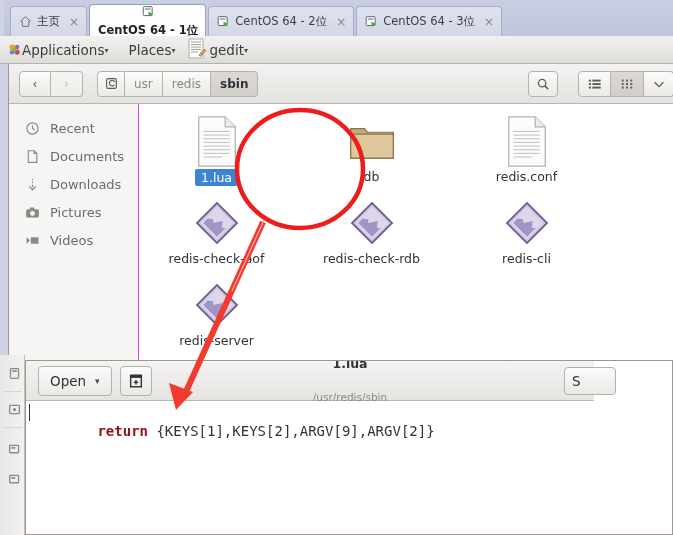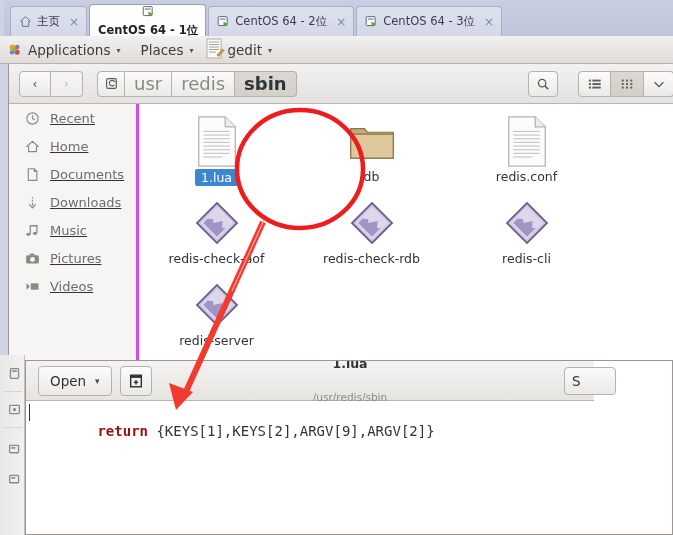--- a/index.html
+++ b/index.html
@@ -38,21 +38,21 @@
   .home-ico{width:13px;height:13px;}
 
   
   .gnome-panel{
     position:absolute;left:0;top:36px;width:673px;height:28px;
     background:linear-gradient(to bottom,#f2f1f0 0%,#e8e7e5 48%,#dedcd9 100%);
     border-bottom:1px solid #b6b3ae;
     display:flex;align-items:center;box-sizing:border-box;
   }
   .gp-item{
-    display:flex;align-items:center;gap:6px;height:28px;padding:0 10px;
+    display:flex;align-items:center;height:28px;padding:0 10px;
     font-size:13.5px;color:#3c3c3c;white-space:nowrap;
   }
   .gp-item.app{padding-left:8px;}
   .gp-caret{font-size:8px;color:#555;position:relative;top:1px;}
   .gp-gedit{position:relative;padding-left:24px;}
   .gedit-ico{
     position:absolute;left:2px;top:2px;width:20px;height:24px;
   }
   .gnome-logo{
     width:14px;height:14px;position:relative;
@@ -76,29 +76,29 @@
     height:26px;min-width:28px;display:flex;align-items:center;justify-content:center;
     background:linear-gradient(to bottom,#fbfbfa,#eceae7);
     border:1px solid #b5b2ad;font-size:12px;color:#4c4c4c;box-sizing:border-box;
   }
   .gbtn+.gbtn{border-left:none;}
   .btngroup .gbtn:first-child{border-radius:4px 0 0 4px;}
   .btngroup .gbtn:last-child{border-radius:0 4px 4px 0;}
   .btngroup.single .gbtn{border-radius:4px;}
   .gbtn.dim{color:#b8b6b2;background:linear-gradient(to bottom,#f6f5f4,#efedea);}
   .gbtn.active{background:linear-gradient(to bottom,#dcd9d4,#d2cfc9);}
-  .crumb{padding:0 9px;font-size:18px;color:#8b8984;}
+  .crumb{padding:0 9px;font-size:12px;color:#8b8984;}
   .crumb.cur{color:#2e3436;font-weight:bold;background:linear-gradient(to bottom,#dcd9d4,#d3d0ca);}
   .spacer{flex:1;}
   .right-tools{display:flex;margin-right:0px;}
 
   .naut-body{position:absolute;left:0;top:40px;width:665px;height:260px;display:flex;}
   .sidebar{
-    width:130px;background:#f6f5f4;border-right:3px solid #d946ef;
-    box-sizing:border-box;flex:0 0 130px;text-decoration:underline;
+    width:130px;background:#f6f5f4;border-right:1px solid #d946ef;
+    padding-top:10px;box-sizing:border-box;flex:0 0 130px;
   }
   .sb-item{
     display:flex;align-items:center;gap:10px;height:28px;padding-left:16px;
     font-size:13px;color:#6e6c69;white-space:nowrap;
   }
   .sb-ico{width:15px;height:15px;flex:0 0 15px;display:flex;align-items:center;justify-content:center;}
   .filearea{flex:1;background:#ffffff;position:relative;}
   .grid{
     position:absolute;left:0;top:0;width:535px;
     display:flex;flex-wrap:wrap;padding-top:6px;box-sizing:border-box;
@@ -344,60 +344,38 @@
             <svg viewBox="0 0 16 16" width="15" height="15">
                 <circle cx="8" cy="8" r="6" fill="none" stroke="#8b8984" stroke-width="1.2"></circle>
                 <path d="M8 4.5 L8 8 L10.5 9.6" fill="none" stroke="#8b8984" stroke-width="1.2"></path>
               </svg>
           </span>
           <span>Recent</span>
         </div>
         <div class="sb-item">
           <span class="sb-ico">
             <svg viewBox="0 0 16 16" width="15" height="15">
-                <path d="M8 2.5 L14 8 L12.2 8 L12.2 13.5 L3.8 13.5 L3.8 8 L2 8 Z" fill="none" stroke="#8b8984" stroke-width="1.2" stroke-linejoin="round"></path>
-              </svg>
-          </span>
-          <span>Home</span>
-        </div>
-        <div class="sb-item">
-          <span class="sb-ico">
-            <svg viewBox="0 0 16 16" width="15" height="15">
                 <path d="M3.5 1.8 L9.8 1.8 L12.6 4.6 L12.6 14.2 L3.5 14.2 Z" fill="none" stroke="#8b8984" stroke-width="1.2"></path>
                 <path d="M9.8 1.8 L9.8 4.6 L12.6 4.6" fill="none" stroke="#8b8984" stroke-width="1.2"></path>
               </svg>
           </span>
           <span>Documents</span>
         </div>
         <div class="sb-item">
           <span class="sb-ico">
             <svg viewBox="0 0 16 16" width="15" height="15">
                 <g stroke="#8b8984" stroke-width="1.3">
                   <line x1="8" y1="2" x2="8" y2="3.4"></line>
                   <line x1="8" y1="5" x2="8" y2="6.6"></line>
                   <line x1="8" y1="8.2" x2="8" y2="11"></line>
                 </g>
                 <path d="M4.6 10 L8 13.6 L11.4 10" fill="none" stroke="#8b8984" stroke-width="1.3" stroke-linejoin="round"></path>
               </svg>
           </span>
           <span>Downloads</span>
-        </div>
-        <div class="sb-item">
-          <span class="sb-ico">
-            <svg viewBox="0 0 16 16" width="15" height="15">
-                <g fill="#8b8984">
-                  <ellipse cx="3.6" cy="12" rx="2.1" ry="1.7"></ellipse>
-                  <ellipse cx="10.6" cy="11" rx="2.1" ry="1.7"></ellipse>
-                  <rect x="5" y="3" width="1.3" height="9"></rect>
-                  <rect x="12" y="2.2" width="1.3" height="8.8"></rect>
-                  <rect x="5" y="2.2" width="8.3" height="1.6"></rect>
-                </g>
-              </svg>
-          </span>
-          <span>Music</span>
         </div>
         <div class="sb-item">
           <span class="sb-ico">
             <svg viewBox="0 0 16 16" width="15" height="15">
                 <rect x="1.2" y="4.4" width="13.6" height="9" rx="1.6" fill="#8b8984"></rect>
                 <rect x="5" y="2.6" width="5" height="2.2" rx="0.8" fill="#8b8984"></rect>
                 <circle cx="8" cy="9" r="2.6" fill="#f6f5f4"></circle>
               </svg>
           </span>
           <span>Pictures</span>

